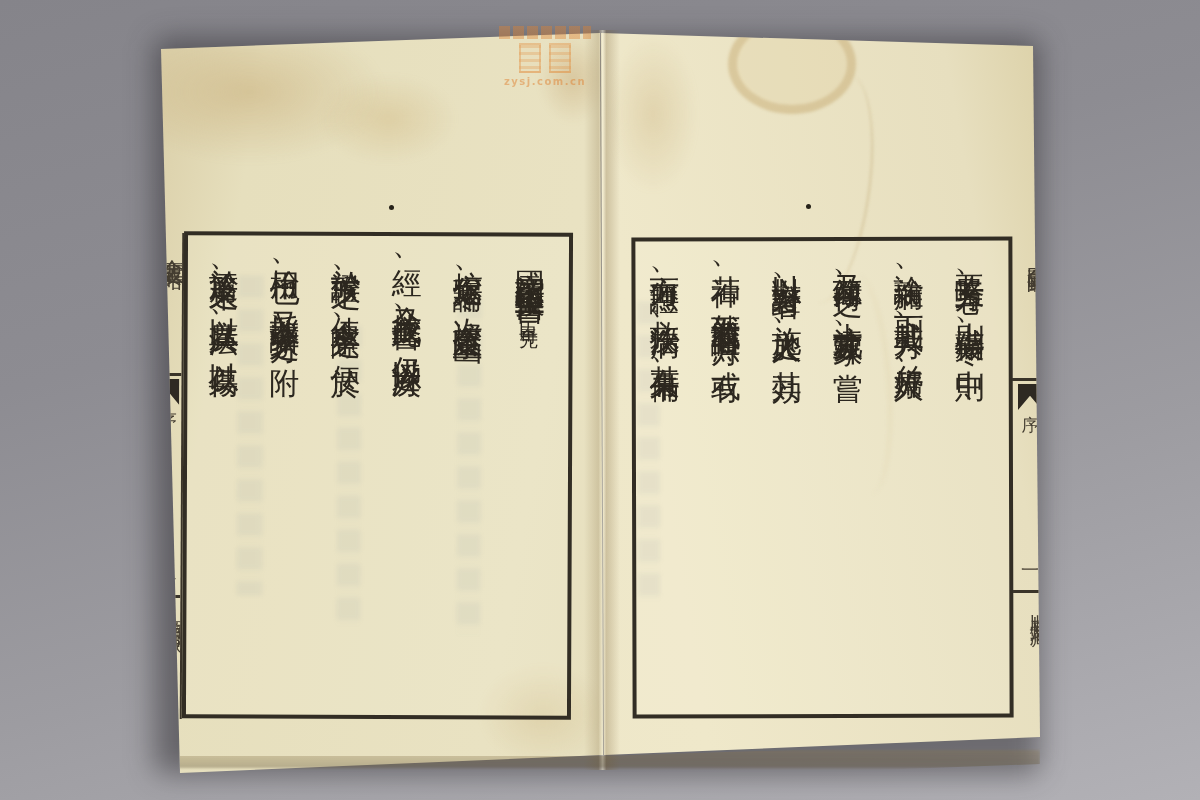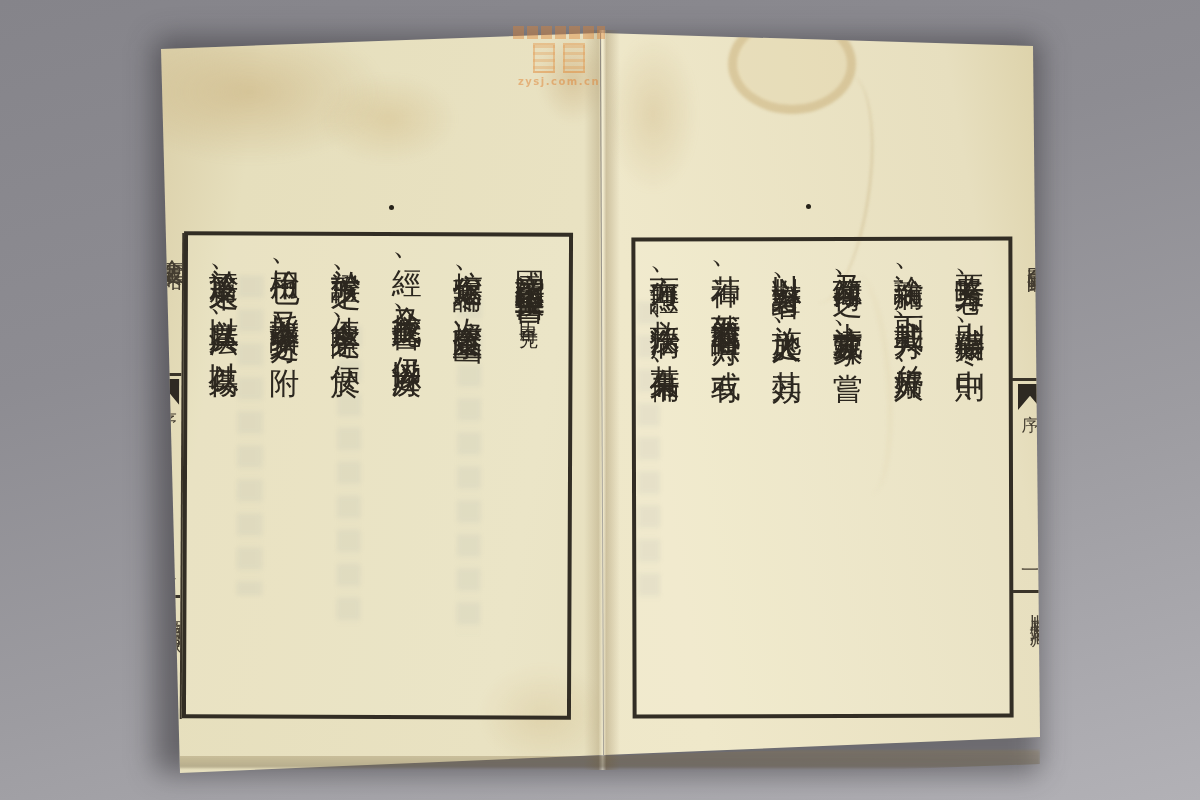--- a/index.html
+++ b/index.html
@@ -47,21 +47,21 @@
   .strip-pagenum{position:absolute;font-size:18px;width:100%;text-align:center;}
   .strip-publisher{position:absolute;font-size:21px;width:34px;writing-mode:vertical-rl;
     text-orientation:upright;letter-spacing:4px;line-height:28px;}
   .strip-left .strip-publisher{left:-2px;}
   .strip-right .strip-publisher{left:8px;}
   
   .ink-dot{position:absolute;width:5px;height:5px;border-radius:50%;background:#262219;}
   .ghost{position:absolute;filter:blur(2px);opacity:.5;pointer-events:none;
     background:repeating-linear-gradient(to bottom,rgba(125,140,150,.18) 0 22px,rgba(125,140,150,.02) 22px 34px);}
   
-  .watermark{position:absolute;left:363px;top:2px;width:96px;height:76px;opacity:.75;}
+  .watermark{position:absolute;left:349px;top:2px;width:96px;height:76px;opacity:.75;}
   .wm-row{height:13px;margin:0 2px;
     background:repeating-linear-gradient(to right,rgba(222,130,50,.55) 0 11px,rgba(222,130,50,0) 11px 14px);}
   .wm-seals{display:flex;justify-content:center;gap:8px;margin-top:4px;}
   .wm-seal{width:22px;height:30px;border:2px solid rgba(225,140,60,.5);box-sizing:border-box;
     background:repeating-linear-gradient(to bottom,rgba(225,140,60,.4) 0 3px,rgba(225,140,60,.05) 3px 7px);}
   .wm-url{margin-top:3px;text-align:center;font-size:10px;font-weight:bold;
     color:rgba(222,128,48,.65);letter-spacing:1.5px;}
 </style>
 </head>
 <body>

